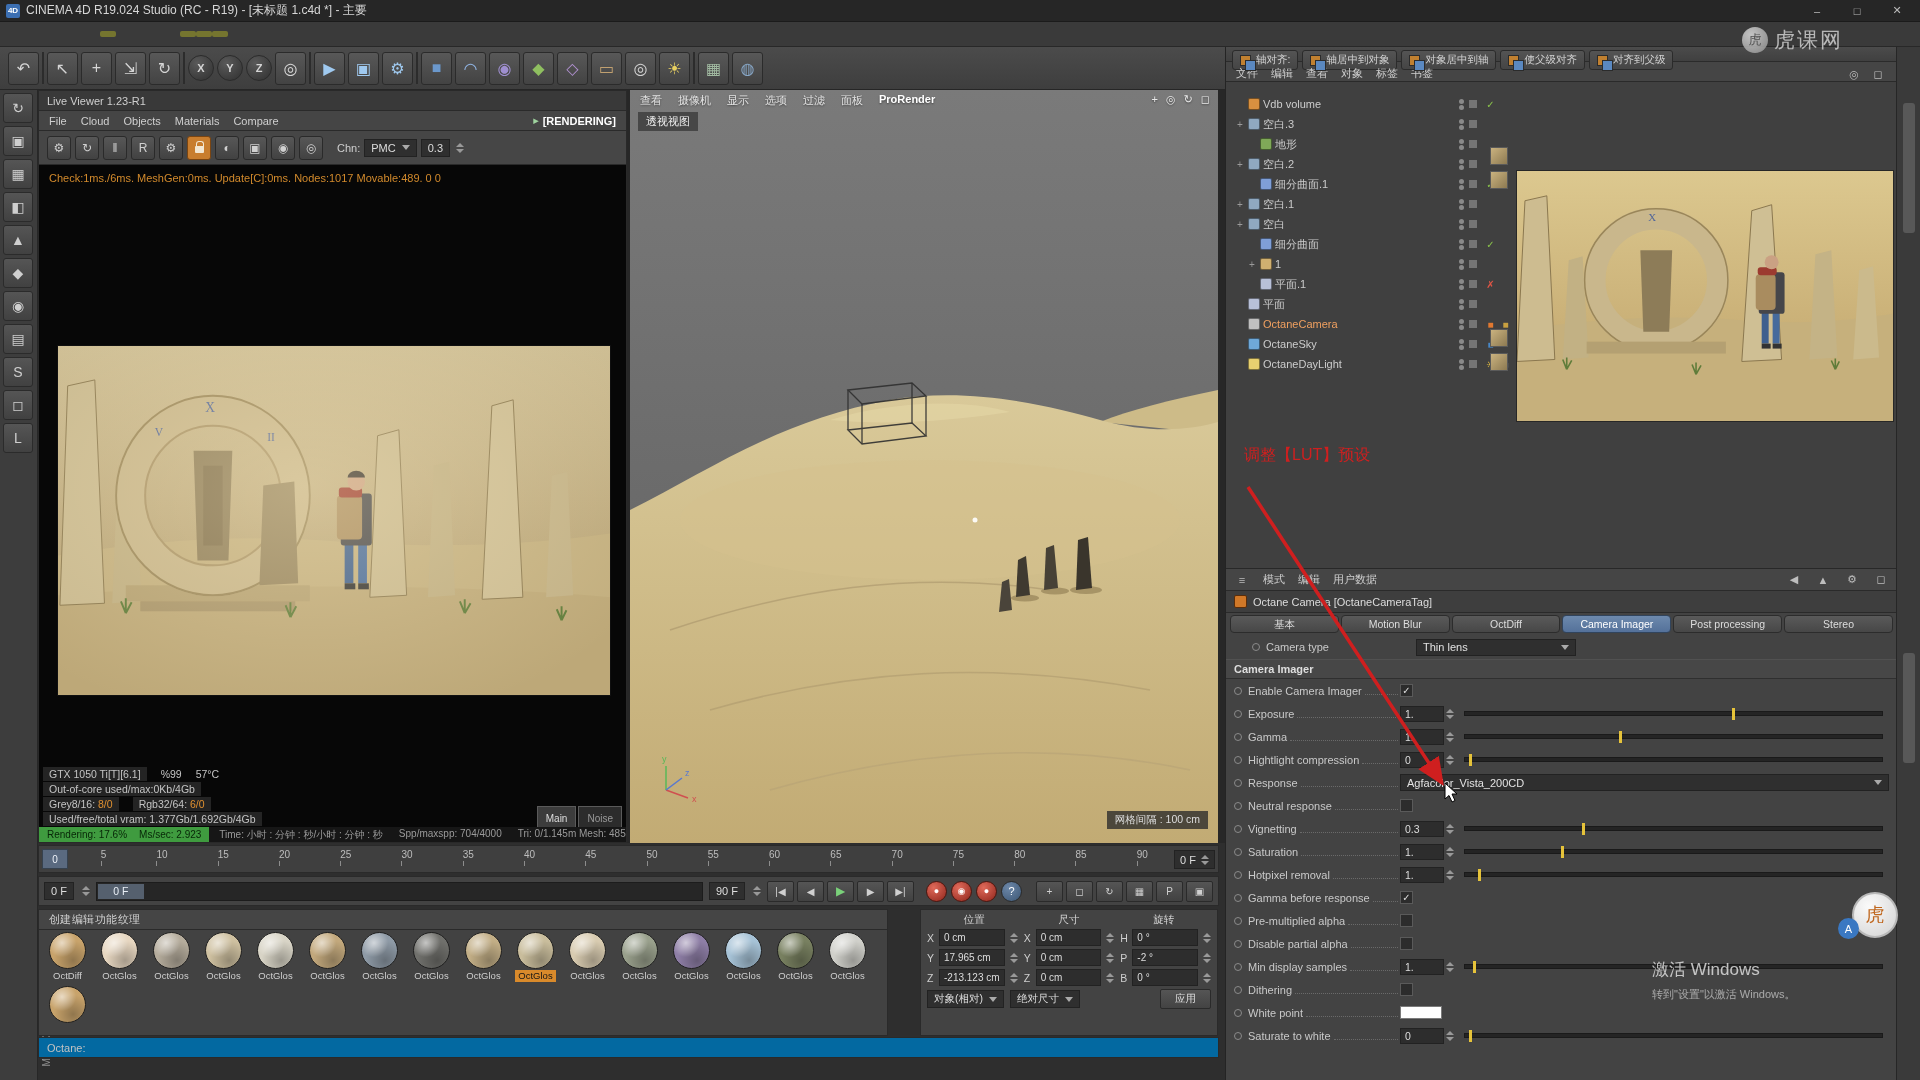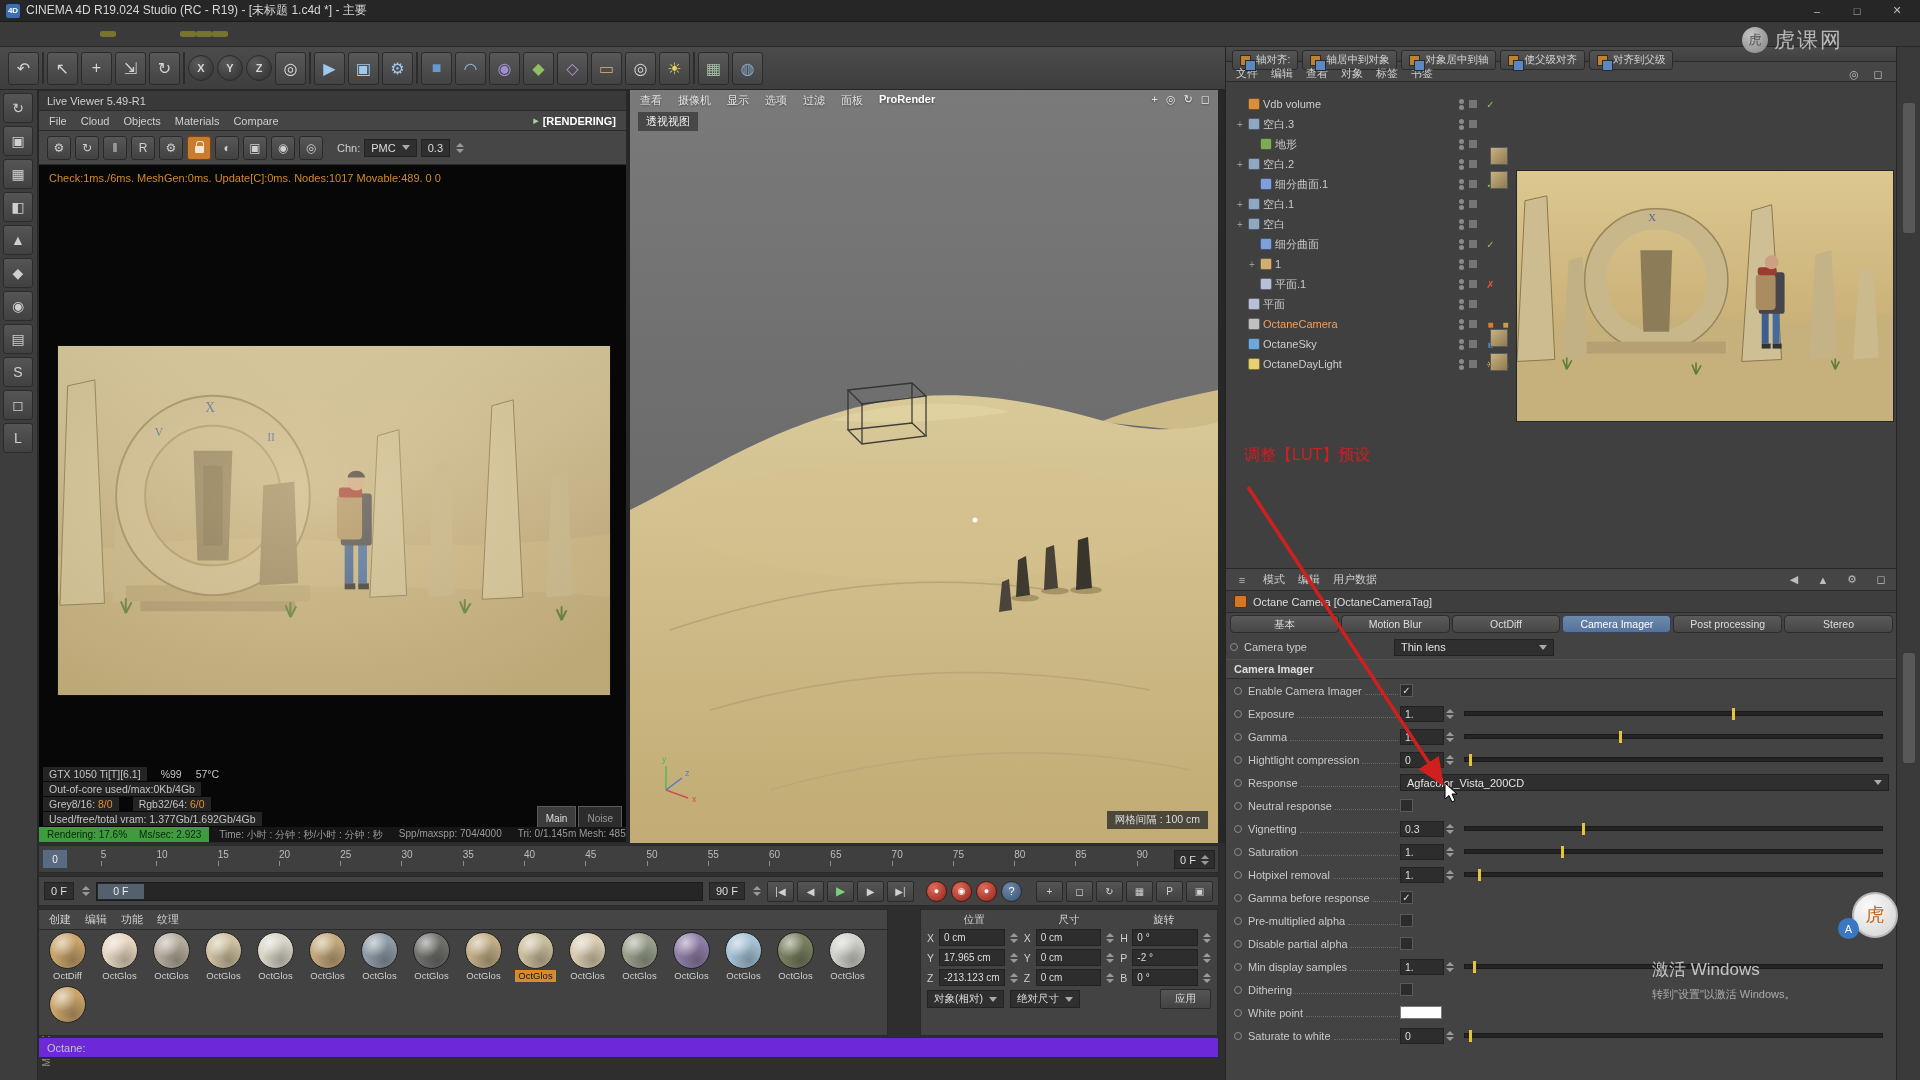--- a/index.html
+++ b/index.html
@@ -17,21 +17,21 @@
 .mni.hl{background:#75752f;color:#efefc8}
 #toolbar{left:0;top:47px;width:1920px;height:43px;background:linear-gradient(#4b4b4b,#3e3e3e);display:flex;align-items:center;padding:0 8px;gap:3px;border-bottom:1px solid #262626}
 .tbtn{width:31px;height:33px;background:linear-gradient(#585858,#434343);border:1px solid #2b2b2b;border-radius:3px;display:flex;align-items:center;justify-content:center;font-size:16px;color:#d5d5d5}
 .tbtn.axis{width:26px;height:26px;border-radius:50%;background:radial-gradient(circle at 35% 30%,#5a5a5a,#303030);font-size:11px;font-weight:bold}
 .tbtn.sep{width:2px;height:32px;background:#2c2c2c;border:none;border-radius:0;padding:0}
 
 #leftstrip{left:0;top:90px;width:38px;height:990px;background:#3d3d3d;border-right:1px solid #272727}
 .lsb{width:30px;height:30px;margin:3px 3px;background:linear-gradient(#555,#414141);border:1px solid #2b2b2b;border-radius:3px;display:flex;align-items:center;justify-content:center;font-size:14px;color:#cfcfcf}
 .vbrand{position:absolute;left:-34px;bottom:88px;transform:rotate(-90deg);transform-origin:center;width:160px;color:#8f8f8f;font-size:10px;letter-spacing:2px}
 .phead{height:20px;background:#393939;display:flex;align-items:center;padding:0 8px;color:#cfcfcf;border-bottom:1px solid #2a2a2a}
-.pmenu{height:20px;display:flex;align-items:center;gap:14px;padding:0 10px;background:#454545;border-bottom:1px solid #2a2a2a;color:#cfcfcf}
+.pmenu{height:20px;display:flex;align-items:center;gap:1px;padding:0 10px;background:#454545;border-bottom:1px solid #2a2a2a;color:#cfcfcf}
 .mini-ddl{height:18px;background:#2f2f2f;border:1px solid #222;display:inline-flex;align-items:center;padding:0 6px;gap:6px;color:#ddd}
 .dArrow{width:0;height:0;border-left:4px solid transparent;border-right:4px solid transparent;border-top:5px solid #aaa}
 .spin{display:inline-flex;flex-direction:column;gap:2px;margin-left:2px}
 .spin i{width:0;height:0;border-left:4px solid transparent;border-right:4px solid transparent}
 .spin i.up{border-bottom:4px solid #999}
 .spin i.dn{border-top:4px solid #999}
 .numchip{height:18px;background:#2f2f2f;border:1px solid #222;padding:0 6px;display:flex;align-items:center;color:#ddd}
 
 #liveviewer{left:38px;top:90px;width:589px;height:753px;background:#070707;border:1px solid #292929}
 #lvtoolbar{height:34px;background:#464646;display:flex;align-items:center;gap:4px;padding:0 8px;border-bottom:1px solid #2a2a2a}
@@ -81,21 +81,21 @@
 
 #coords{left:920px;top:909px;width:298px;height:127px;background:#434343;border:1px solid #2a2a2a;padding:3px 6px;font-size:10.5px}
 #coords .hdr{display:grid;grid-template-columns:1fr 1fr 1fr;text-align:center;color:#d5d5d5;margin-bottom:2px}
 .crow{display:grid;grid-template-columns:1fr 1fr 1fr;gap:6px;margin-bottom:3px}
 .cfield{display:flex;align-items:center;gap:3px}
 .caxis{width:9px;color:#cfcfcf}
 .cbox{flex:1;height:17px;background:#2d2d2d;border:1px solid #222;color:#ddd;display:flex;align-items:center;padding:0 4px;white-space:nowrap;overflow:hidden;font-size:10px}
 #coords .ftr{display:flex;gap:6px;margin-top:2px;align-items:center}
 .applybtn{margin-left:auto;background:linear-gradient(#555,#434343);border:1px solid #2a2a2a;padding:2px 14px;border-radius:2px;color:#ddd}
 
-#statusbar{left:38px;top:1037px;width:1181px;height:21px;background:#6d28d9;border:1px solid #2a2a2a;display:flex;align-items:center;padding:0 8px;color:#c2c2c2}
+#statusbar{left:38px;top:1037px;width:1181px;height:21px;background:#0369a1;border:1px solid #2a2a2a;display:flex;align-items:center;padding:0 8px;color:#c2c2c2}
 
 #rightpanel{left:1225px;top:47px;width:671px;height:1033px;background:#404040;border-left:1px solid #242424}
 #alignbar{display:flex;gap:4px;padding:3px 6px;align-items:flex-start;height:15px;background:linear-gradient(#4b4b4b,#404040);border-bottom:1px solid #2b2b2b}
 .alignbtn{display:flex;align-items:center;gap:5px;background:linear-gradient(#545454,#454545);border:1px solid #2b2b2b;border-radius:3px;padding:2px 7px;font-size:10.5px;color:#d2d2d2}
 .alicon{width:11px;height:11px;background:#c08030;border:1px solid #2b2b2b;position:relative}
 .alicon::after{content:"";position:absolute;left:4px;top:4px;width:9px;height:9px;background:#5a88c0;border:1px solid #2b2b2b}
 #ommenu{height:20px;display:flex;align-items:flex-end;gap:13px;padding:0 10px;background:#454545;border-bottom:1px solid #2a2a2a;color:#cfcfcf}
 #omtree{position:absolute;left:0;top:47px;width:290px;height:330px}
 .trow{height:20px;display:flex;align-items:center;gap:3px;padding:0 4px;font-size:11px}
 .caret{width:10px;color:#9a9a9a;font-size:10px;text-align:center}
@@ -129,21 +129,21 @@
 .albl{color:#c9c9c9;white-space:nowrap}
 .leader{flex:1;border-bottom:1px dotted #6a6a6a;height:9px;min-width:6px}
 .chk{width:13px;height:13px;background:#2c2c2c;border:1px solid #5a5a5a;color:#ddd;font-size:10px;display:flex;align-items:center;justify-content:center;margin-left:2px}
 .numfield{width:44px;height:16px;background:#2d2d2d;border:1px solid #222;color:#ddd;display:flex;align-items:center;padding:0 4px;font-size:10.5px;margin-left:2px}
 .slider{flex:1;height:5px;background:#242424;border:1px solid #1a1a1a;position:relative;margin:0 6px 0 10px}
 .slider .mark{position:absolute;top:-4px;width:3px;height:12px;background:#e6c33a}
 .rddl{flex:1;height:17px;background:#2f2f2f;border:1px solid #222;display:flex;align-items:center;padding:0 6px;gap:6px;color:#e2e2e2;margin-left:2px}
 .rddl .sp{flex:1}
 .wswatch{width:42px;height:13px;border:1px solid #7a7a7a;margin-left:2px}
 .sectionhdr{height:20px;display:flex;align-items:center;padding:0 8px;font-weight:bold;color:#dedede;background:#474747;border-top:1px solid #515151;border-bottom:1px solid #2f2f2f}
-.ctyperow{height:24px;display:flex;align-items:center;padding:0 4px}
+.ctyperow{height:24px;display:flex;align-items:center;padding:0 26px}
 .cddl{width:160px;height:17px;background:#2f2f2f;border:1px solid #222;display:flex;align-items:center;padding:0 6px;gap:6px;color:#e2e2e2}
 
 #edgebar{left:1896px;top:47px;width:24px;height:1033px;background:#3a3a3a;border-left:1px solid #262626}
 .ethumb{width:12px;background:#585858;border-radius:3px;margin:4px auto}
 
 #wm-top{position:absolute;left:1742px;top:26px;display:flex;align-items:center;gap:6px;z-index:40;opacity:.85}
 #wm-top .logo{width:26px;height:26px;border-radius:50%;background:radial-gradient(circle at 35% 30%,#dcdcdc,#8f8f8f);color:#555;display:flex;align-items:center;justify-content:center;font-size:13px}
 #wm-top .txt{color:#cfcfcf;font-size:21px;letter-spacing:2px}
 #wm-act{position:absolute;left:1652px;top:958px;z-index:40;color:rgba(235,235,235,.78)}
 #wm-act .l1{font-size:17px}
@@ -307,21 +307,21 @@
       </span>
       <span class="lsb">
         <span>L</span>
       </span>
     </div>
   <div class="vbrand">MAXON  CINEMA 4D</div>
 </div>
 
 <div id="liveviewer" class="abs">
   <div class="phead">
-      <span>Live Viewer 5.49-R1</span>
+      <span>Live Viewer 1.23-R1</span>
     </div>
   <div class="pmenu">
     <span style="display:flex;gap:14px">
         <span>File</span>
         <span>Cloud</span>
         <span>Objects</span>
         <span>Materials</span>
         <span>Compare</span>
       </span>
     <span style="margin-left:auto;display:flex;align-items:center;gap:4px">

